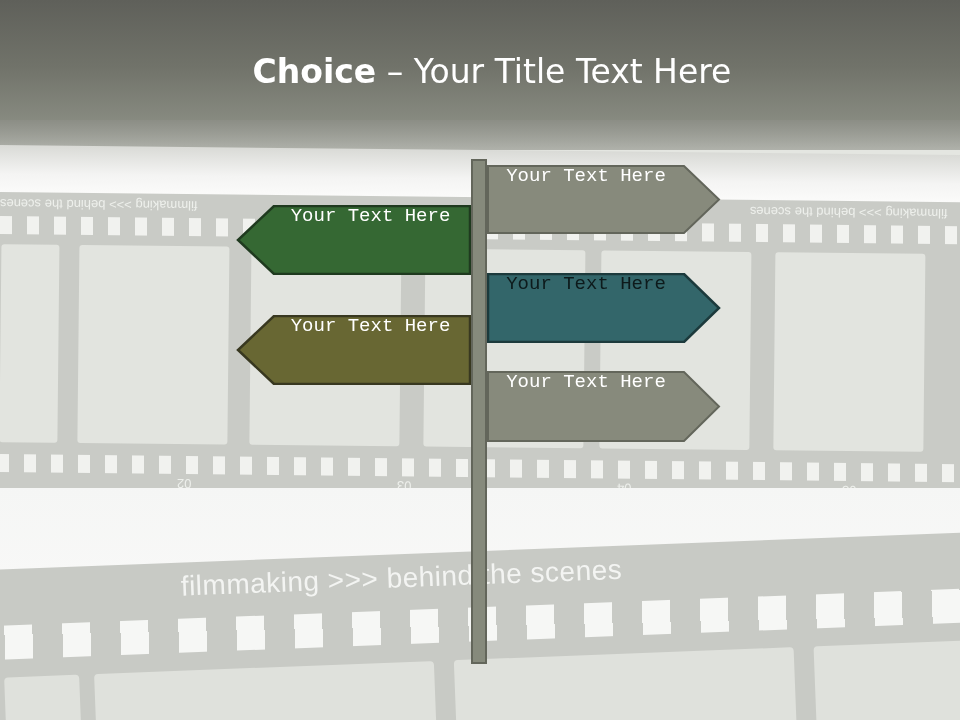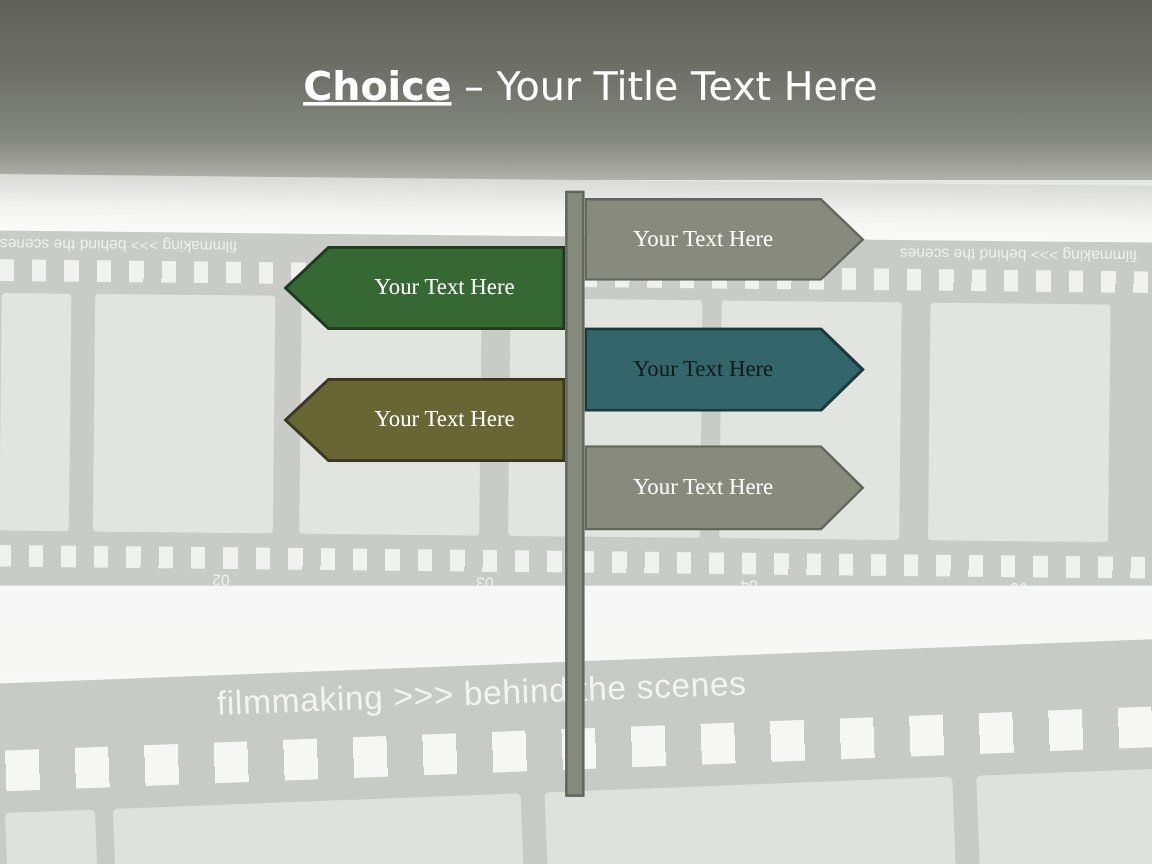--- a/index.html
+++ b/index.html
@@ -27,27 +27,27 @@
   .film2 { position:absolute; left:-10px; top:570px; width:1000px; height:200px;
     background:#c8cac5; transform:rotate(-2.2deg); transform-origin:left top; }
   .film2 .holes { position:absolute; left:0; right:0; top:56px; height:34px;
     background:repeating-linear-gradient(90deg, transparent 0 12px, #f6f7f5 12px 40px, transparent 40px 58px); }
   .film2 .frame { position:absolute; top:108px; height:120px; background:#dfe1dc; border-radius:4px; }
   .film2 .caption { position:absolute; left:190px; top:8px; color:#f3f4f2;
     font-family:"Liberation Sans", sans-serif; font-size:28px; letter-spacing:0.5px; }
 
   .title { position:absolute; left:0; top:52px; width:984px; text-align:center;
     color:#ffffff; font-family:"DejaVu Sans", sans-serif; font-size:33px; }
-  .title b { font-weight:bold;text-decoration:underline; }
+  .title b { font-weight:bold; }
 
   .pole { position:absolute; left:471px; top:159px; width:16px; height:505px;
     background:#868a7c; border:2px solid #63665b; box-sizing:border-box; }
 
-  .sign { position:absolute; display:flex; align-items:center; justify-content:center;
-    font-family:Liberation Serif, serif; font-size:19px; }
+  .sign { position:absolute; display:flex; align-items:flex-start; justify-content:center;
+    font-family:Liberation Mono, monospace; font-size:19px; }
   .sign svg { position:absolute; inset:0; }
   .sign span { position:relative; z-index:1; }
 </style>
 </head>
 <body>
 
 <div class="bg">
   <div class="title-band"></div>
   <div class="faded-strip"></div>
   <div class="white-band1"></div>

